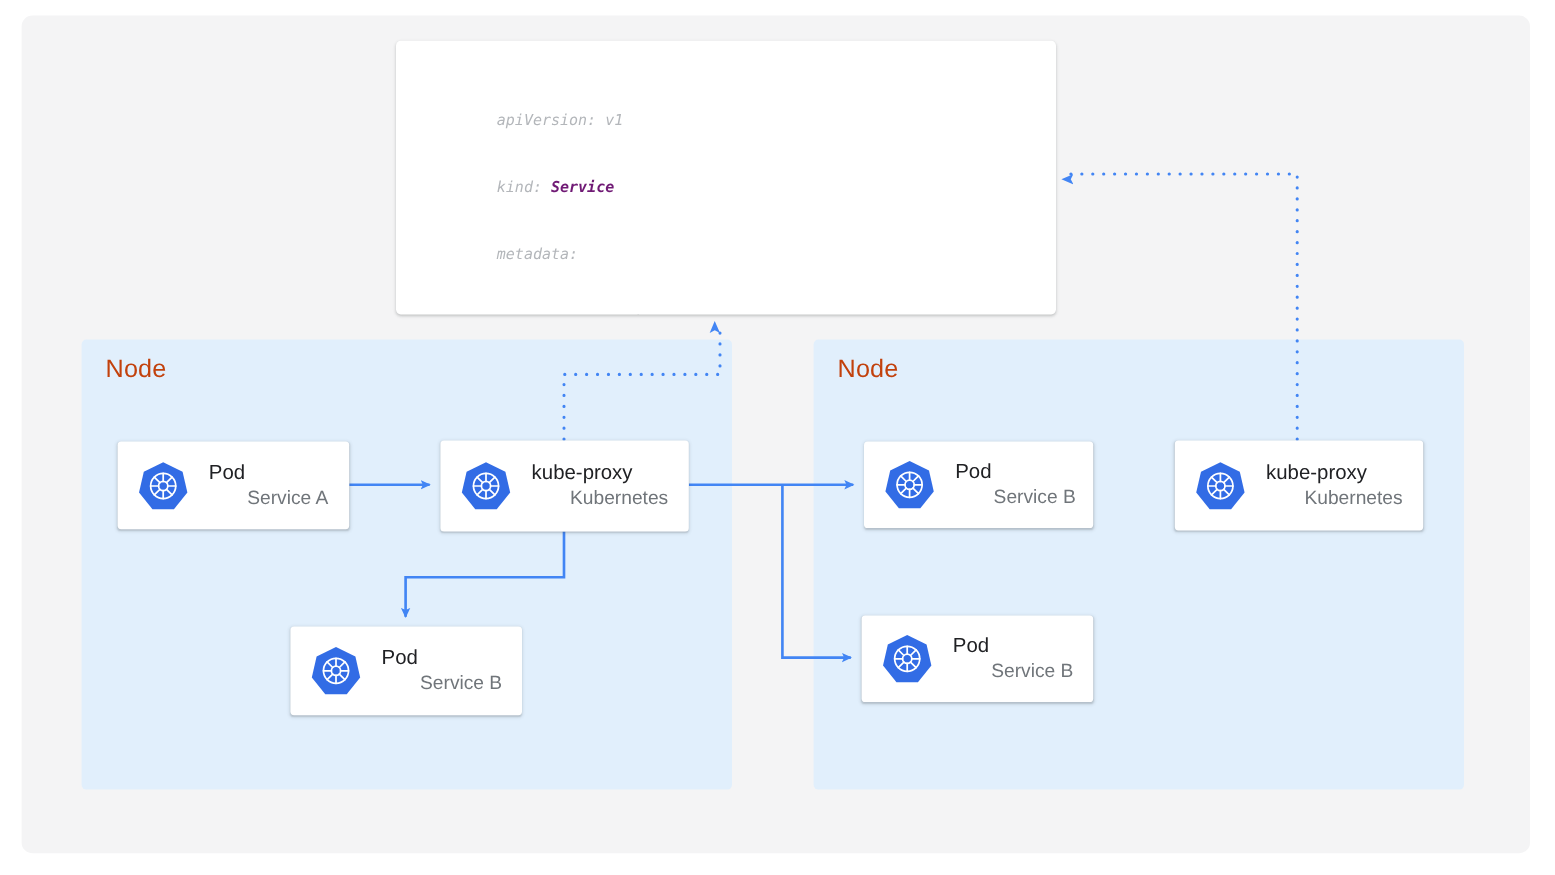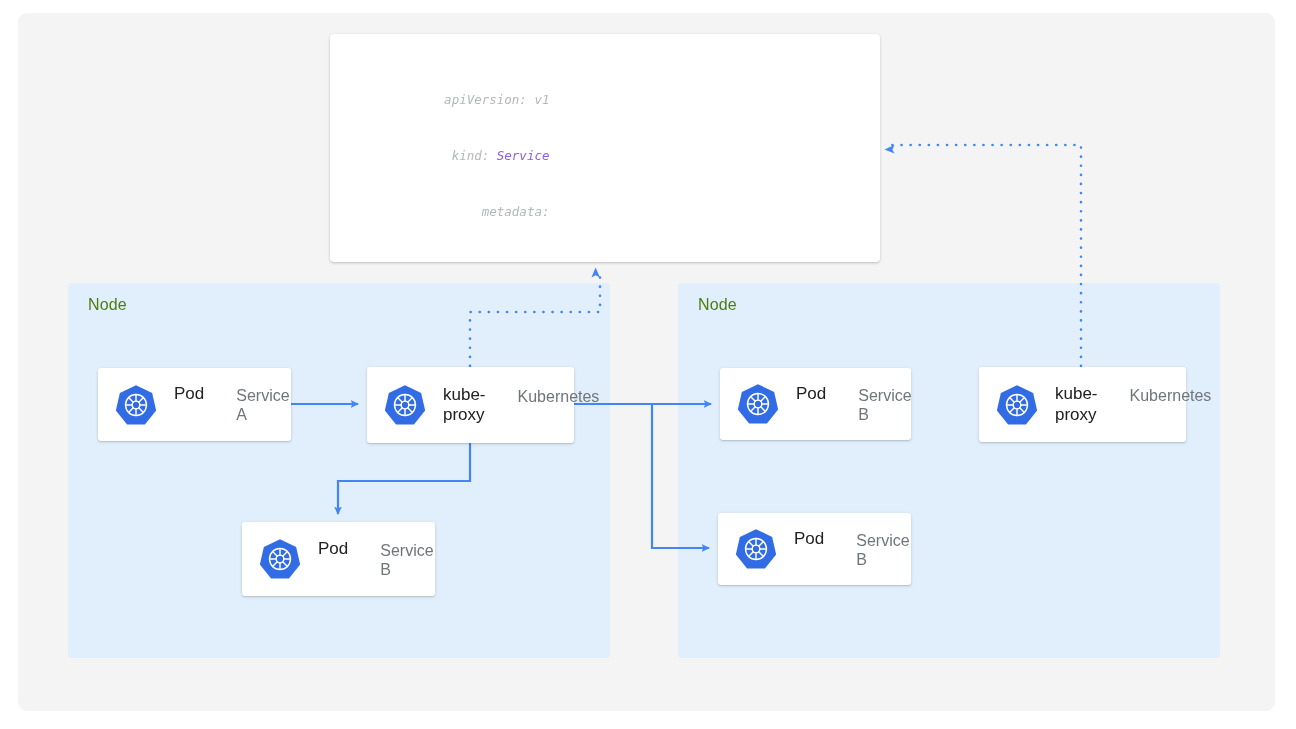--- a/index.html
+++ b/index.html
@@ -46,22 +46,22 @@
     background: #e1effc;
     border-radius: 4px;
   }
   .node-left  { left: 68px;  top: 283px; width: 542px; height: 375px; }
   .node-right { left: 678px; top: 283px; width: 542px; height: 375px; }
 
   .node-label {
     position: absolute;
     left: 20px;
     top: 13px;
-    font-size: 16px;
-    color: #4d7c0f;
+    font-size: 21px;
+    color: #c2410c;
     letter-spacing: 0.1px;
   }
 
   
   .card {
     position: absolute;
     background: #ffffff;
     border-radius: 3px;
     box-shadow: 0 1px 3px rgba(60,64,67,0.22), 0 1px 1px rgba(60,64,67,0.10);
     display: flex;
@@ -72,21 +72,21 @@
     width: 44px;
     height: 44px;
     margin-left: 16px;
     flex: 0 0 auto;
   }
   .card .logo-wrap svg { display: block; width: 44px; height: 44px; }
 
   .card .txt {
     margin-left: 16px;
     display: flex;
-    flex-direction: row;
+    flex-direction: column;
     justify-content: center;
     line-height: 1.18;
   }
   .card .title {
     font-size: 17px;
     color: #202124;
   }
   .card .subtitle {
     font-size: 16px;
     color: #70757a;
@@ -107,35 +107,34 @@
     position: absolute;
     left: 330px;
     top: 34px;
     width: 550px;
     height: 228px;
     background: #ffffff;
     border-radius: 4px;
     box-shadow: 0 1px 3px rgba(60,64,67,0.20), 0 1px 2px rgba(60,64,67,0.10);
     box-sizing: border-box;
     overflow: hidden;
-    text-align: right;
   }
   .yaml-body {
     position: absolute;
     left: 84px;
     top: 20px;
     font-family: "DejaVu Sans Mono", monospace;
     font-size: 12.5px;
     line-height: 18.6px;
     color: #b3b6ba;
     font-style: italic;
     white-space: pre;
   }
   .yaml-line { white-space: pre; }
-  .yaml-line .em-seg { color: #8b5cf6; font-weight: normal; }
+  .yaml-line .em-seg { color: #701a75; font-weight: bold; }
 </style>
 </head>
 <body>
 
 <div id="stage">
 
   <div class="canvas"></div>
 
   <div class="node node-left">
     <div class="node-label">Node</div>

